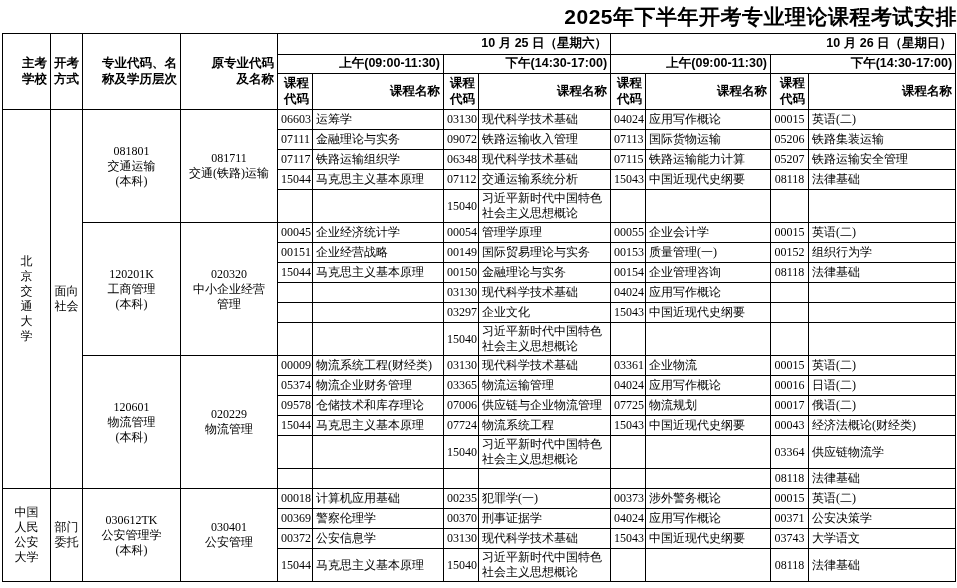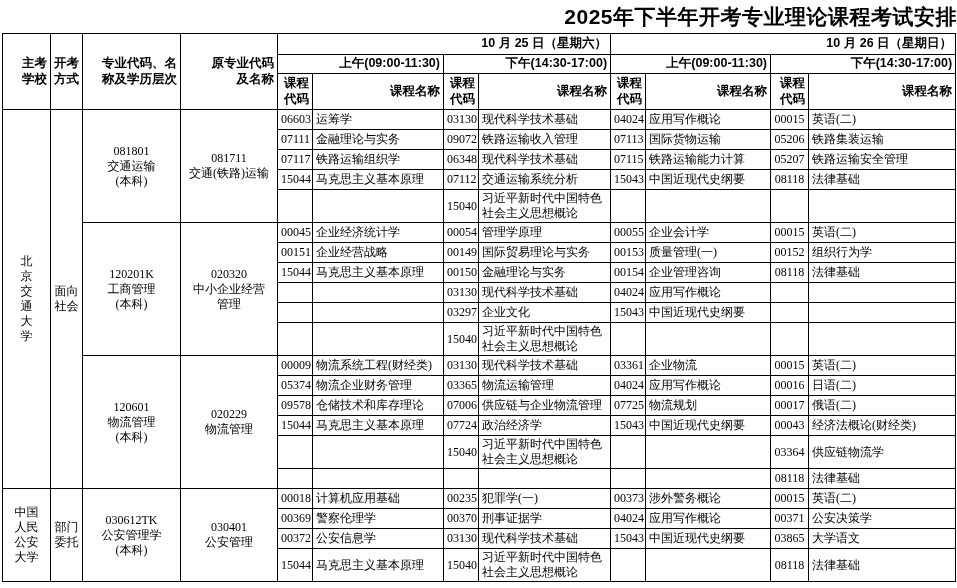--- a/index.html
+++ b/index.html
@@ -277,21 +277,21 @@
         <td class="name-cell">供应链与企业物流管理</td>
         <td class="code-cell">07725</td>
         <td class="name-cell">物流规划</td>
         <td class="code-cell">00017</td>
         <td class="name-cell">俄语(二)</td>
       </tr>
       <tr>
         <td class="code-cell">15044</td>
         <td class="name-cell">马克思主义基本原理</td>
         <td class="code-cell">07724</td>
-        <td class="name-cell">政治经济学</td>
+        <td class="name-cell">物流系统工程</td>
         <td class="code-cell">15043</td>
         <td class="name-cell">中国近现代史纲要</td>
         <td class="code-cell">00043</td>
         <td class="name-cell">经济法概论(财经类)</td>
       </tr>
       <tr>
         <td class="code-cell"></td>
         <td class="name-cell"></td>
         <td class="code-cell">15040</td>
         <td class="name-cell">习近平新时代中国特色社会主义思想概论</td>
@@ -341,21 +341,21 @@
         <td class="code-cell">00371</td>
         <td class="name-cell">公安决策学</td>
       </tr>
       <tr>
         <td class="code-cell">00372</td>
         <td class="name-cell">公安信息学</td>
         <td class="code-cell">03130</td>
         <td class="name-cell">现代科学技术基础</td>
         <td class="code-cell">15043</td>
         <td class="name-cell">中国近现代史纲要</td>
-        <td class="code-cell">03865</td>
+        <td class="code-cell">03743</td>
         <td class="name-cell">大学语文</td>
       </tr>
       <tr>
         <td class="code-cell">15044</td>
         <td class="name-cell">马克思主义基本原理</td>
         <td class="code-cell">15040</td>
         <td class="name-cell">习近平新时代中国特色社会主义思想概论</td>
         <td class="code-cell"></td>
         <td class="name-cell"></td>
         <td class="code-cell">08118</td>

